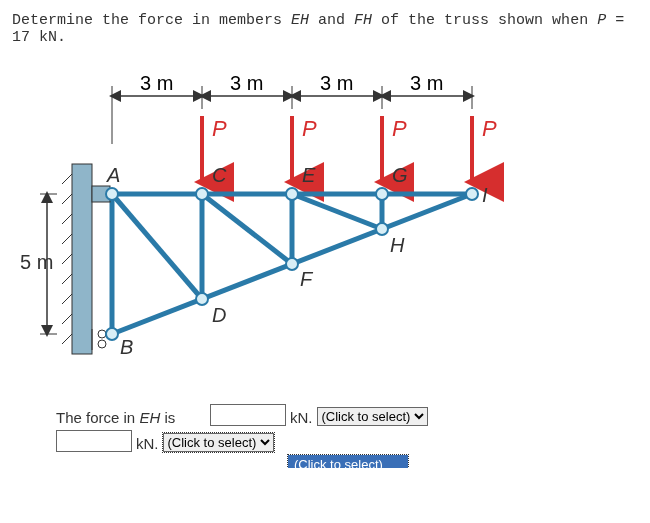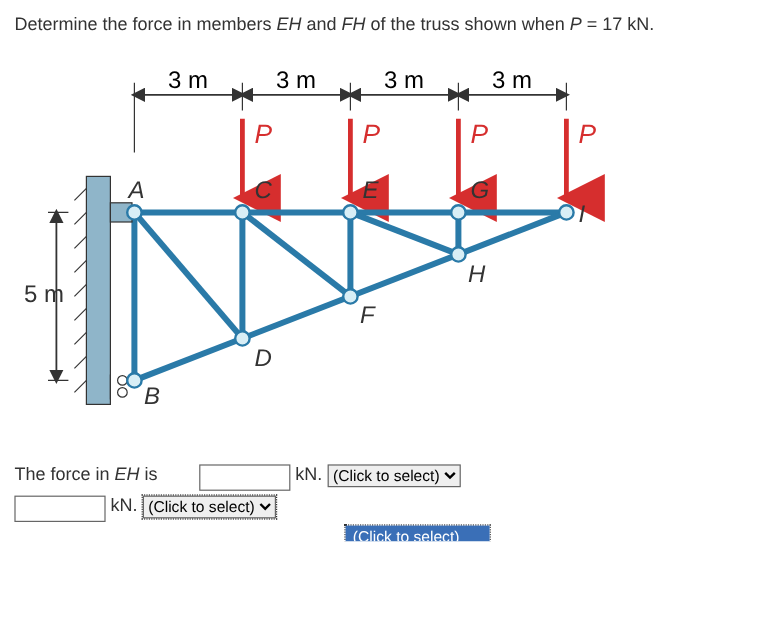--- a/index.html
+++ b/index.html
@@ -6,38 +6,40 @@
     margin: 0;
     padding: 12px;
     font-family: Arial, Helvetica, sans-serif;
     font-size: 15px;
     color: #333;
     width: 650px;
     box-sizing: border-box;
   }
   .question {
     margin-bottom: 8px;
+    font-family: Liberation Mono, monospace;
   }
   .question i { font-style: italic; }
   .diagram-wrap {
     width: 530px;
     height: 320px;
     position: relative;
     margin-bottom: 30px;
   }
   svg { display: block; }
   .answer-block {
     margin-top: 20px;
     position: relative;
   }
   .answer-row {
     margin-bottom: 4px;
     display: flex;
-    align-items: flex-start;
+    align-items: flex-end;
     gap: 4px;
+    margin-left: 44px;
   }
   .answer-row .lbl { min-width: 150px; }
   .answer-row input[type=text] {
     width: 70px;
     height: 18px;
     border: 1px solid #666;
     padding: 1px 2px;
   }
   .answer-row select {
     border: 1px solid #666;

